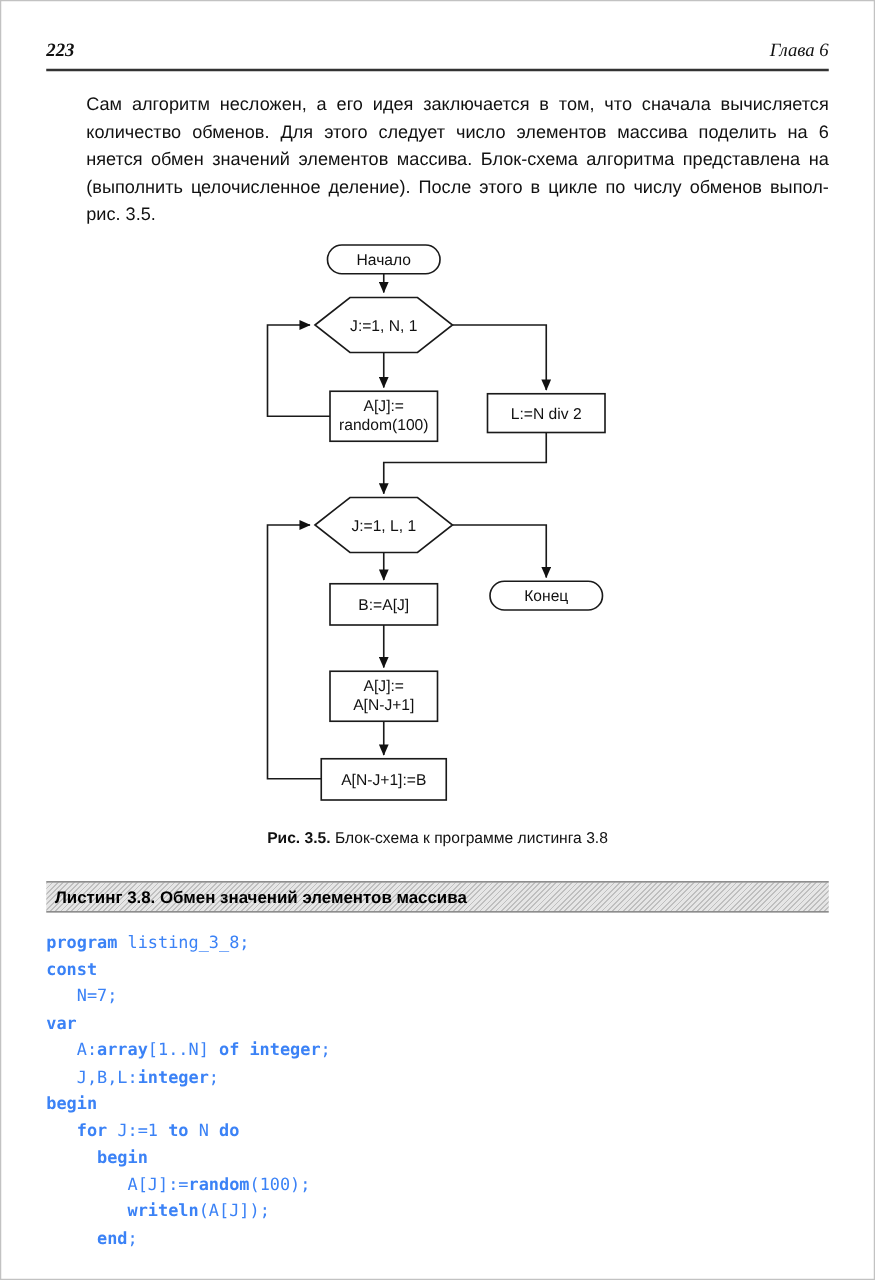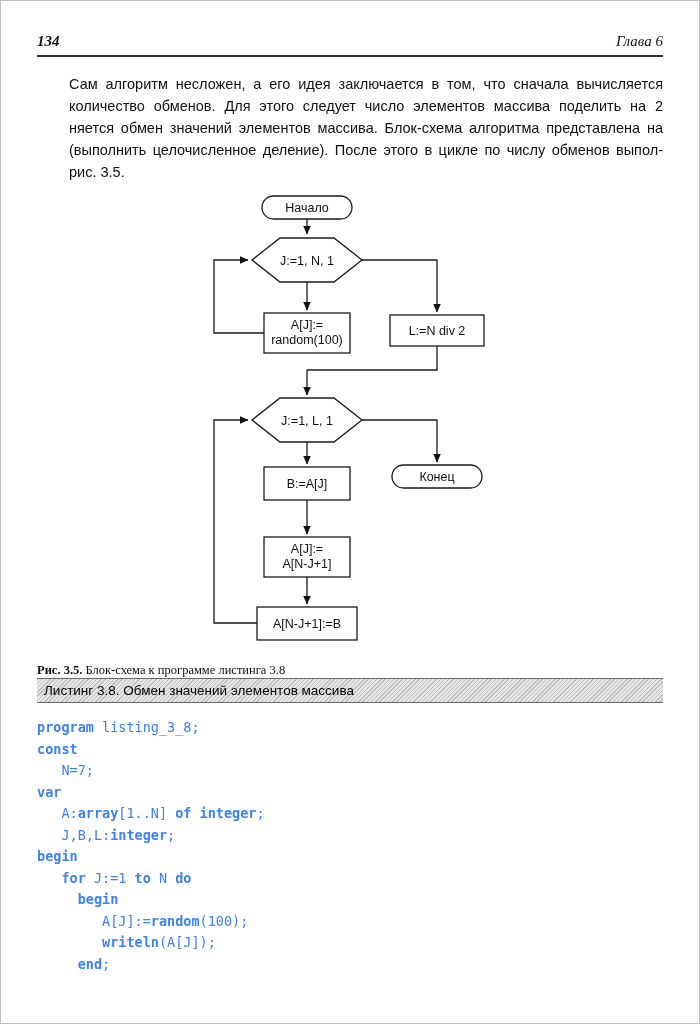--- a/index.html
+++ b/index.html
@@ -35,57 +35,57 @@
   .flowchart { position:relative; margin-top:12px; height:460px; }
   .flowchart svg { position:absolute; left:0; top:0; }
   .flowchart .shape { fill:#ffffff; stroke:#1a1a1a; stroke-width:1.3; }
   .flowchart .link { fill:none; stroke:#1a1a1a; stroke-width:1.3; }
   .flowchart text {
     font-family:"Liberation Sans", sans-serif;
     font-size:12.5px; fill:#111;
     text-anchor:middle;
   }
 
-  .caption { margin-top:8px; font-size:12.5px;font-family:Liberation Serif, serif; }
+  .caption { margin-top:8px; text-align:center; font-size:12.5px; }
   .caption b { font-weight:bold; }
 
   
   .listing-bar {
-    height:23px; line-height:23px;
+    margin-top:28px; height:23px; line-height:23px;
     padding:0 7px;
     background:repeating-linear-gradient(135deg,#bfbfbf 0px,#bfbfbf 1px,#e6e6e6 1px,#e6e6e6 3px);
     border-top:1px solid #6a6a6a;
     border-bottom:1px solid #6a6a6a;
-    font-size:13.5px; font-weight:normal; color:#000;
+    font-size:13.5px; font-weight:bold; color:#000;
     white-space:nowrap; overflow:hidden;
   }
 
   
   .code {
     margin-top:14px;
     font-family:"DejaVu Sans Mono","Liberation Mono",monospace;
     font-size:13.5px; line-height:21.5px;
     white-space:pre; color:#3b82f6;
   }
   .code .kw { font-weight:bold; }
 </style>
 </head>
 <body>
 
 <div class="page">
   <div class="content">
 
     <div class="runhead">
-      <span class="pageno">134</span>
+      <span class="pageno">223</span>
       <span>Глава 6</span>
     </div>
 
     <div class="bodytext">
         <div class="para-line">Сам алгоритм несложен, а его идея заключается в том, что сначала вычисляется</div>
-        <div class="para-line">количество обменов. Для этого следует число элементов массива поделить на 2</div>
+        <div class="para-line">количество обменов. Для этого следует число элементов массива поделить на 6</div>
         <div class="para-line">няется обмен значений элементов массива. Блок-схема алгоритма представлена на</div>
         <div class="para-line">(выполнить целочисленное деление). После этого в цикле по числу обменов выпол-</div>
         <div class="para-line last">рис. 3.5.</div>
       </div>
 
     <div class="flowchart">
       <svg width="628" height="460" viewBox="0 0 628 460">
         <defs>
           <marker id="arr" viewBox="0 0 8 7" markerWidth="9" markerHeight="8" refX="7.5" refY="3.5" orient="auto" markerUnits="userSpaceOnUse">
             <path d="M0,0 L8,3.5 L0,7 Z" fill="#111"></path>

